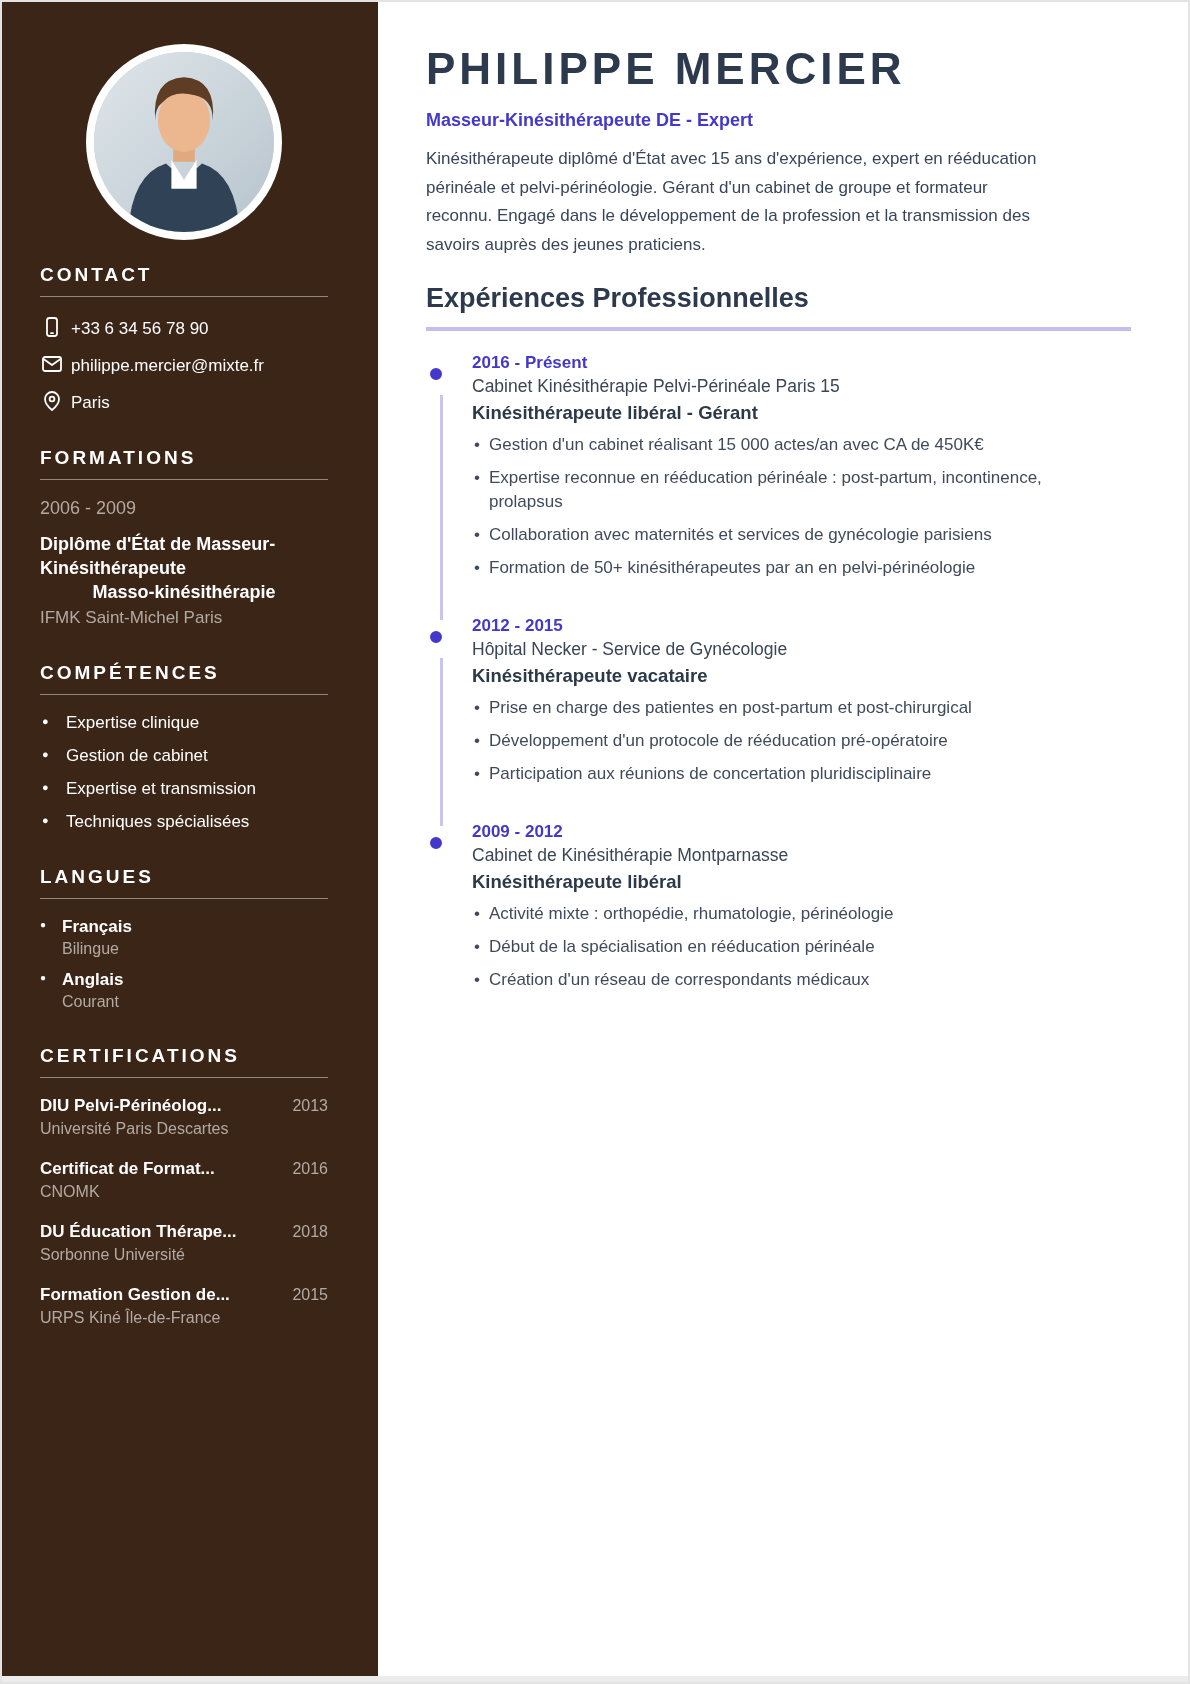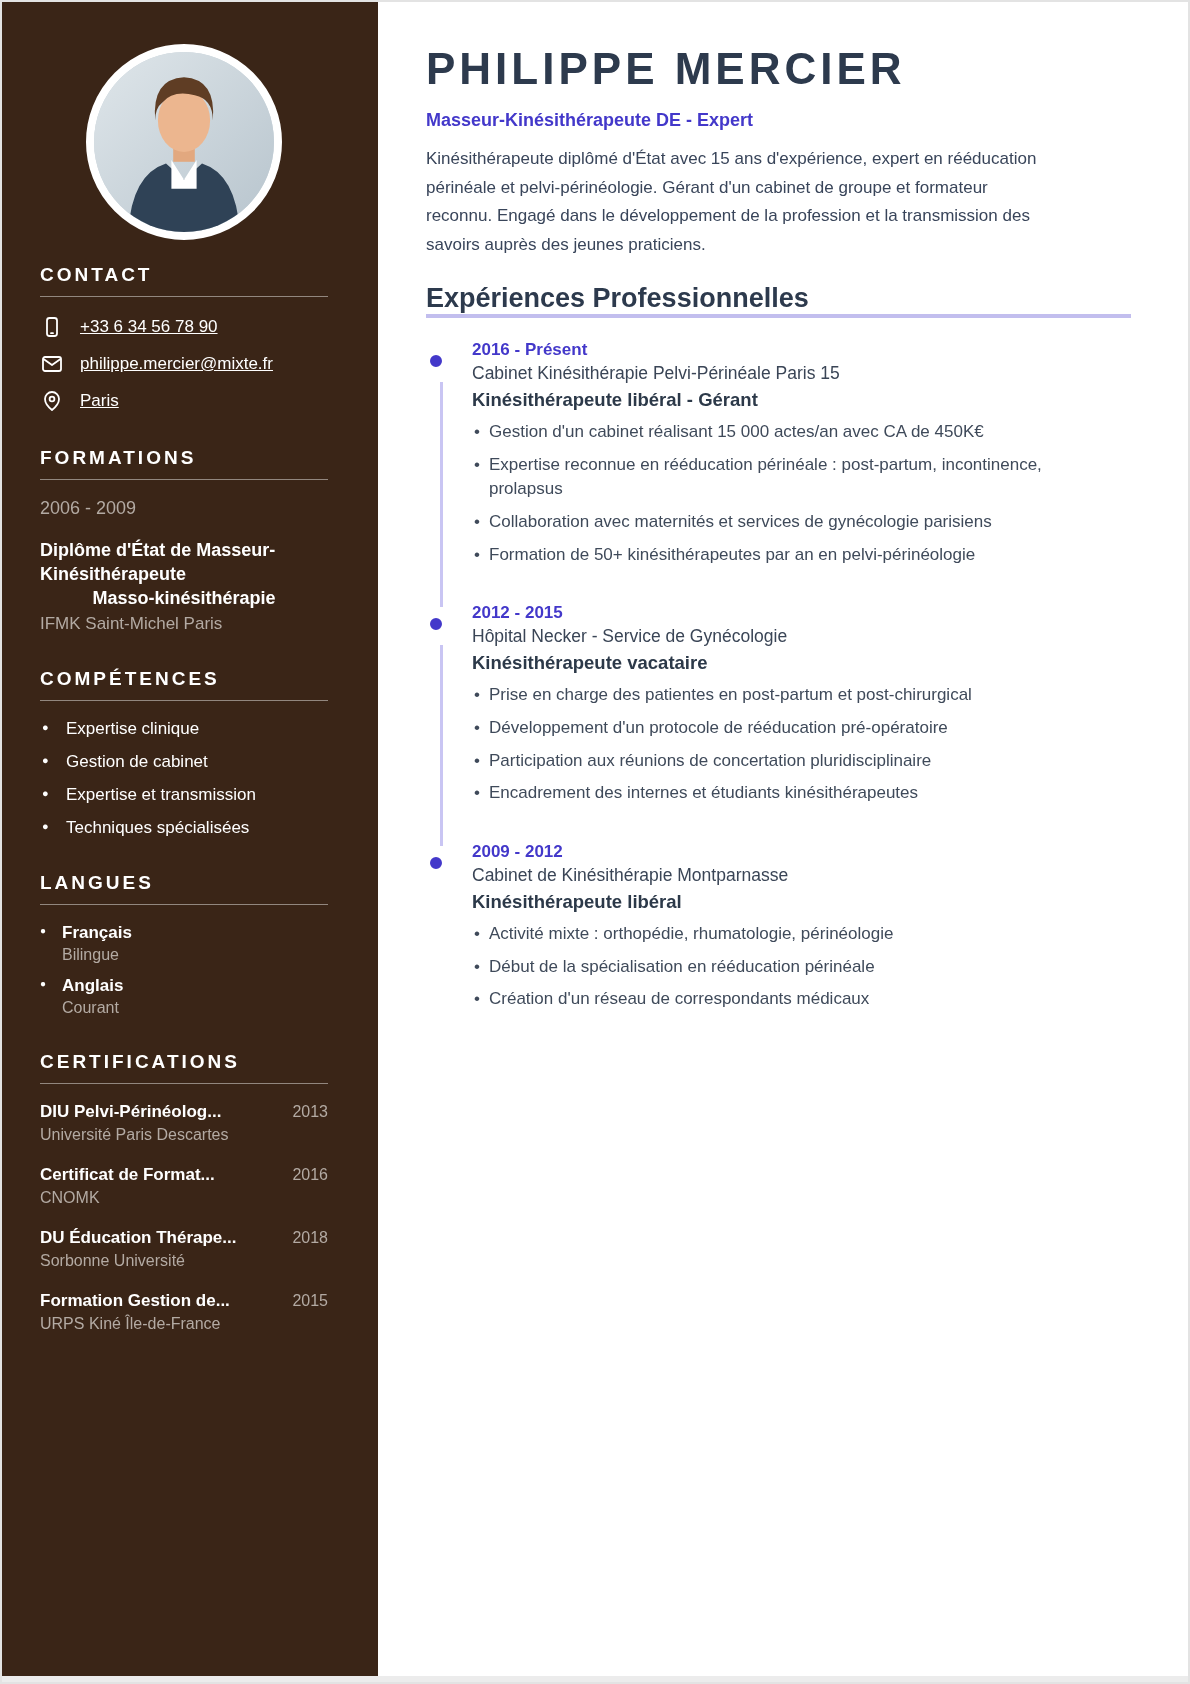--- a/index.html
+++ b/index.html
@@ -17,26 +17,26 @@
   .photo-wrap { width:196px; height:196px; margin:0 auto 24px auto; border-radius:50%;
                 border:8px solid #ffffff; overflow:hidden; background:#c9d3da; }
   .photo-wrap svg { display:block; width:100%; height:100%; }
 
   .sb-section { margin-bottom:34px; }
   .sb-heading { font-size:19px; font-weight:700; letter-spacing:3px; color:#ffffff;
                 padding-bottom:10px; border-bottom:1px solid rgba(255,255,255,.45);
                 margin-bottom:18px; }
 
   .contact-list { list-style:none; }
-  .contact-item { display:flex; align-items:center; gap:16px; margin-bottom:13px;
-                  font-size:17px; color:#ffffff;text-decoration:underline; }
+  .contact-item { display:flex; align-items:flex-end; gap:7px; margin-bottom:13px;
+                  font-size:17px; color:#ffffff; }
   .c-icon { width:24px; height:24px; flex-shrink:0; display:inline-flex; }
   .c-icon svg { width:24px; height:24px; }
 
-  .edu-period { font-size:18px; color:#b3aaa3; margin-bottom:19px; }
+  .edu-period { font-size:18px; color:#b3aaa3; margin-bottom:13px; }
   .edu-degree { font-size:18px; font-weight:700; color:#ffffff; line-height:1.34; }
   .edu-spec   { font-size:18px; font-weight:700; color:#ffffff; line-height:1.34; margin-bottom:4px;text-align:center; }
   .edu-school { font-size:17px; color:#b3aaa3; }
 
   .skill-list { list-style:none; margin-top:6px; }
   .skill-list li { position:relative; padding-left:26px; font-size:17px; color:#ffffff;
                    margin-bottom:13px; }
   .skill-list li::before { content:"●"; position:absolute; left:2px; top:2px; font-size:11px; color:#ffffff; }
 
   .lang-item { margin-bottom:12px; }
@@ -50,21 +50,21 @@
   .cert-year { font-size:16px; color:#b3aaa3; flex-shrink:0; }
   .cert-issuer { font-size:16px; color:#b3aaa3; margin-top:4px; }
 
   
   .main { flex:1; padding:42px 57px 0 48px; background:#ffffff; }
   .person-name { font-size:44px; font-weight:700; letter-spacing:4px; color:#2d3a4d;
                  margin-bottom:16px; }
   .person-title { font-size:18px; font-weight:700; color:#4338ca; margin-bottom:14px; }
   .summary { font-size:17px; color:#39455a; line-height:1.68; max-width:625px; margin-bottom:24px; }
 
-  .xp-heading { font-size:27px; font-weight:700; color:#2d3a4d; padding-bottom:0;
+  .xp-heading { font-size:27px; font-weight:700; color:#2d3a4d; padding-bottom:13px;
                 border-bottom:4px solid #c2beee; margin-bottom:22px; }
 
   .timeline { padding-left:4px; }
   .t-entry { position:relative; padding-left:42px; padding-bottom:28px; }
   .t-entry:not(:last-child)::after { content:""; position:absolute; left:10px; top:42px; bottom:-4px;
                 width:3px; background:#c9c5f3; }
   .t-marker { position:absolute; left:0; top:15px; width:10px; height:10px; background:#ffffff;
               border:6px solid #4338ca; border-radius:50%; z-index:1; }
   .t-date { font-size:17px; font-weight:700; color:#4338ca; margin-bottom:3px; }
   .t-company { font-size:17.5px; color:#3a4556; margin-bottom:5px; }
@@ -225,21 +225,20 @@
 
         <article class="t-entry">
           <span class="t-marker"></span>
           <div class="t-date">2012 - 2015</div>
           <div class="t-company">Hôpital Necker - Service de Gynécologie</div>
           <div class="t-role">Kinésithérapeute vacataire</div>
           <ul class="t-bullets">
             <li>Prise en charge des patientes en post-partum et post-chirurgical</li>
             <li>Développement d'un protocole de rééducation pré-opératoire</li>
             <li>Participation aux réunions de concertation pluridisciplinaire</li>
-            <li>Encadrement des internes et étudiants kinésithérapeutes</li>
           </ul>
         </article>
 
         <article class="t-entry">
           <span class="t-marker"></span>
           <div class="t-date">2009 - 2012</div>
           <div class="t-company">Cabinet de Kinésithérapie Montparnasse</div>
           <div class="t-role">Kinésithérapeute libéral</div>
           <ul class="t-bullets">
             <li>Activité mixte : orthopédie, rhumatologie, périnéologie</li>

